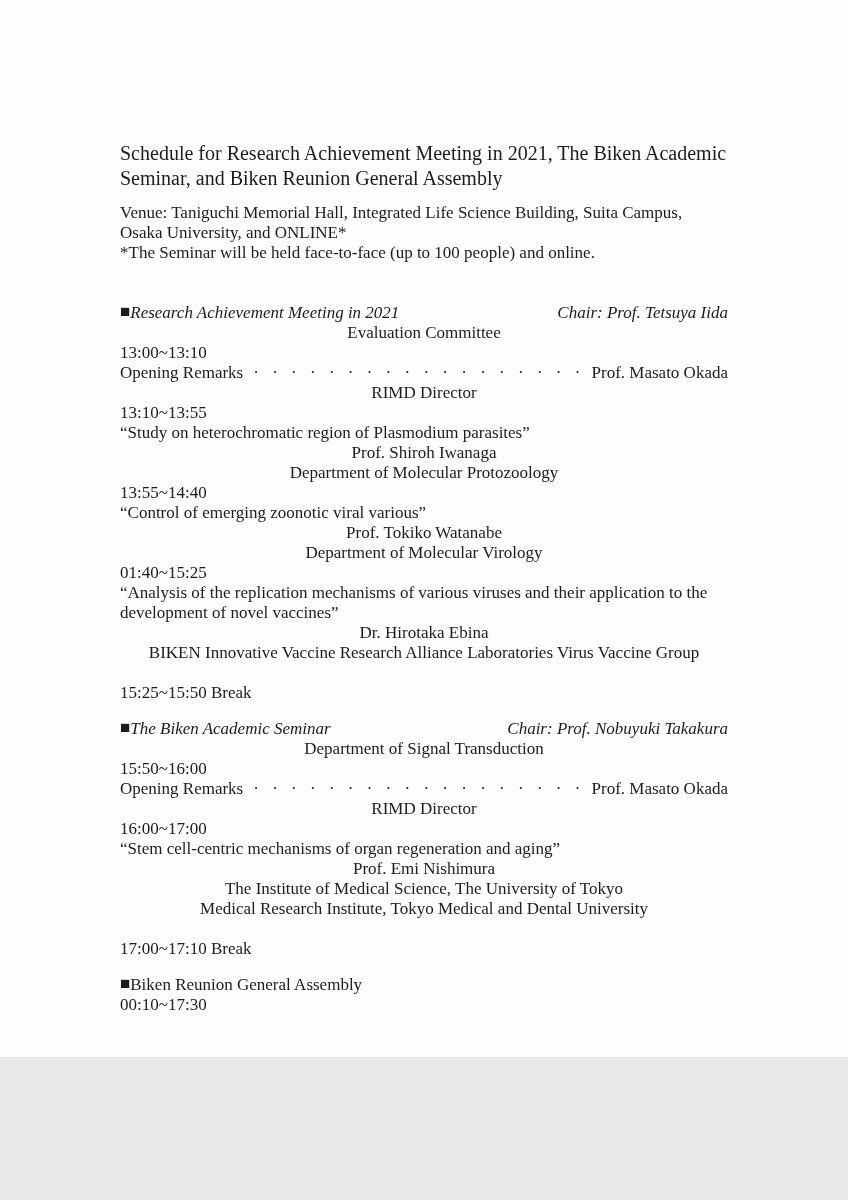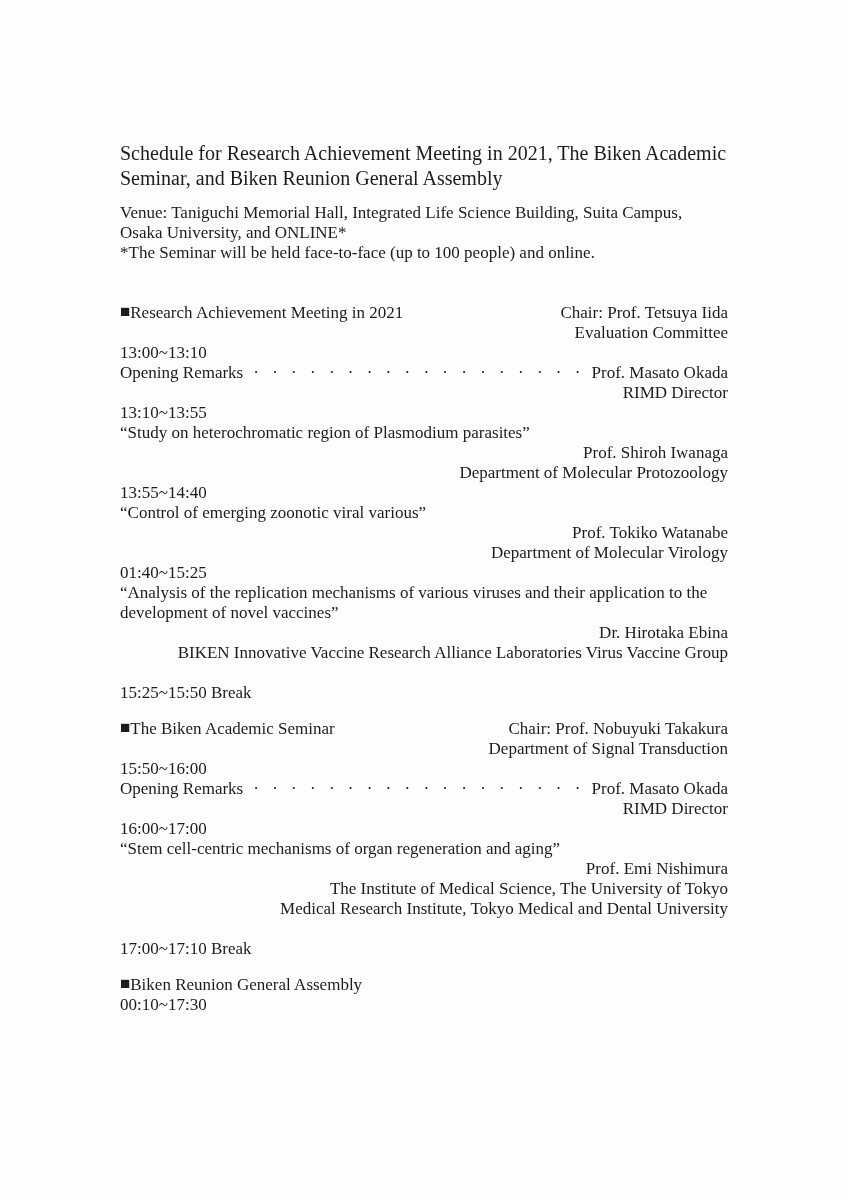--- a/index.html
+++ b/index.html
@@ -1,19 +1,19 @@
 <!DOCTYPE html>
 <html><head>
 <meta charset="utf-8">
 <style>
   html, body { margin: 0; padding: 0; background: #e8e8e8; }
   .page {
     position: relative;
     width: 848px;
-    height: 1200px;
+    height: 1057px;
     margin: 0 auto;
     background: #fdfdfd;
     color: #1c1c1c;
     font-family: "Liberation Serif", "DejaVu Serif", serif;
     font-size: 17px;
     line-height: 20px;
     box-sizing: border-box;
     padding: 141px 120px 0 120px;
     overflow: hidden;
   }
@@ -25,27 +25,28 @@
   }
   .info-block { margin-top: 12px; }
   .line { }
   .section { }
   .sec1 { margin-top: 40px; }
   .sec-gap { margin-top: 16px; }
   .sec-header-row {
     display: flex;
     justify-content: space-between;
     align-items: flex-end;
+    font-style: italic;
   }
   .sec-title { white-space: nowrap; }
   .marker {
     display: inline-block;
     transform: translateY(-1px);
   }
-  .right { text-align: right; }
+  .right { text-align: center; }
   .remarks-row {
     display: flex;
     align-items: baseline;
   }
   .remarks-row .lbl { white-space: nowrap; }
   .remarks-row .spk { white-space: nowrap; }
   .dots {
     flex: 1;
     overflow: hidden;
     white-space: nowrap;

